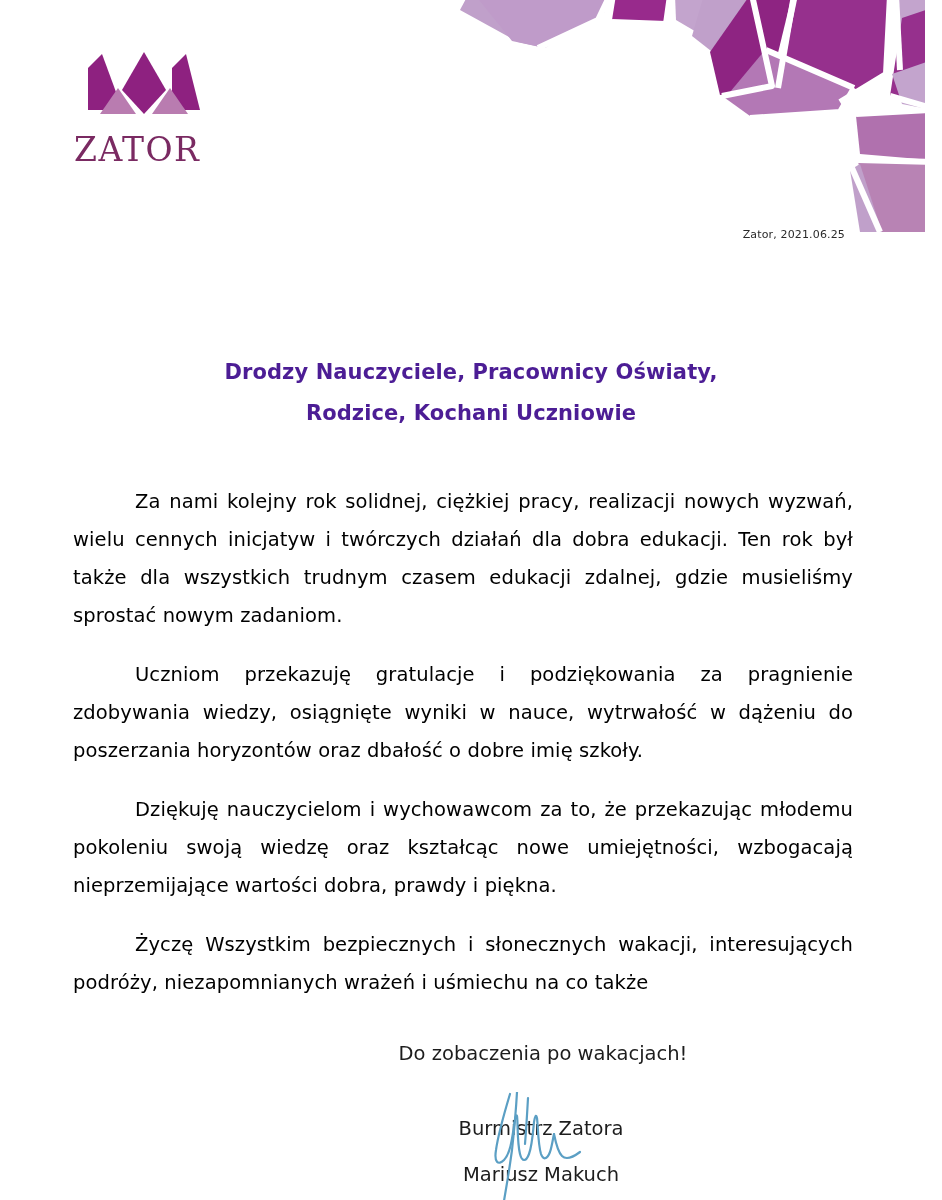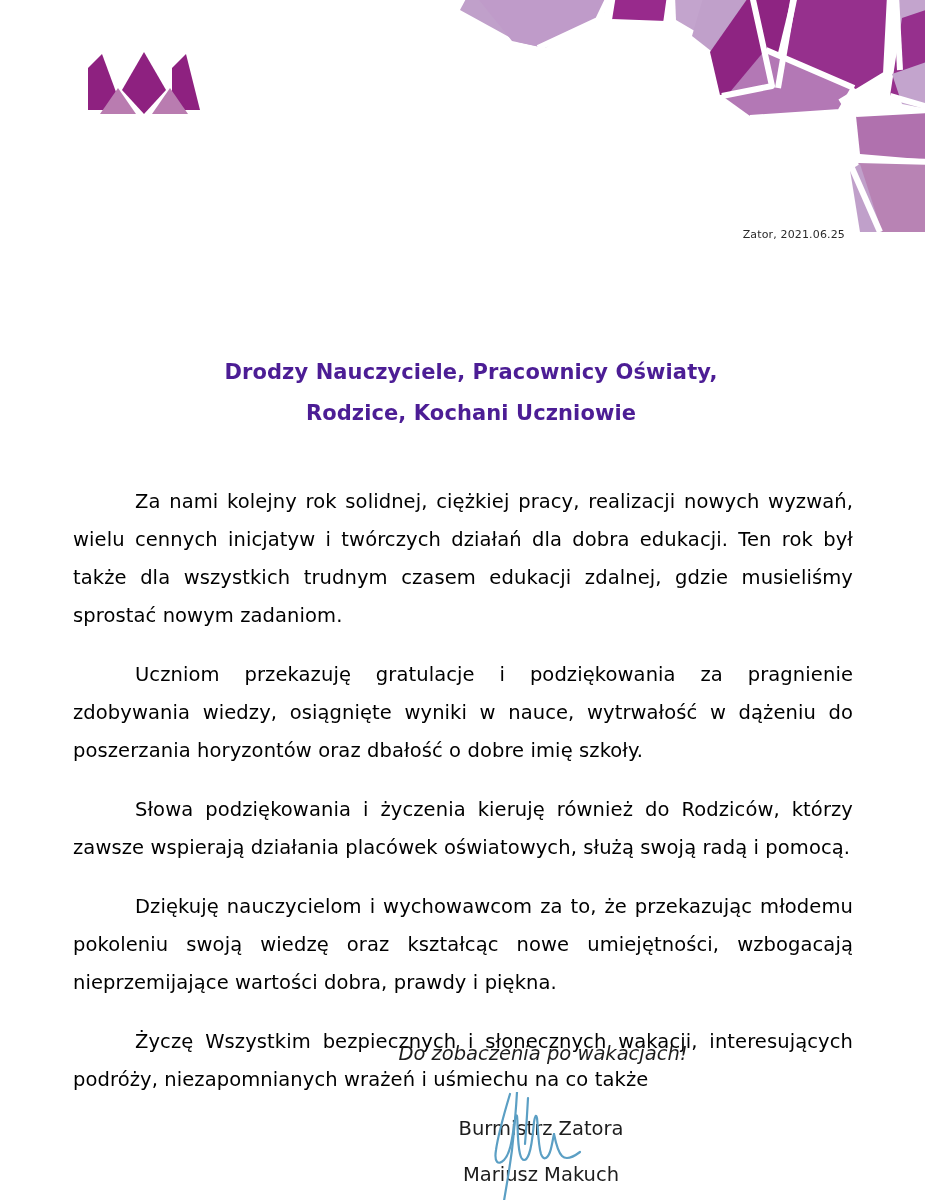--- a/index.html
+++ b/index.html
@@ -103,21 +103,20 @@
   
   .closing {
     position: absolute;
     left: 73px;
     width: 780px;
     top: 1042px;
     text-align: center;
     font-size: 19.5px;
     color: #1d1d1d;
     padding-left: 80px;
-    font-style: italic;
   }
 
   
   .sign-block {
     position: absolute;
     left: 73px;
     width: 780px;
     top: 1106px;
     text-align: center;
     padding-left: 78px;
@@ -196,33 +195,33 @@
   <div class="logo">
     <svg class="logo-crown" viewBox="0 0 124 72" aria-hidden="true">
 
       <polygon points="6,16 20,2 34,40 26,58 6,58" fill="#8e2180"></polygon>
       <polygon points="62,0 84,38 62,62 40,38" fill="#8e2180"></polygon>
       <polygon points="90,16 104,2 118,58 98,58 90,40" fill="#8e2180"></polygon>
 
       <polygon points="36,36 54,62 18,62" fill="#b97cb0"></polygon>
       <polygon points="88,36 106,62 70,62" fill="#b97cb0"></polygon>
     </svg>
+    <span class="logo-word">ZATOR</span>
   </div>
 
   <div class="date-line">Zator, 2021.06.25</div>
 
   <div class="salutation">
     <span class="sal-line">Drodzy Nauczyciele, Pracownicy Oświaty,</span>
     <span class="sal-line">Rodzice, Kochani Uczniowie</span>
   </div>
 
   <div class="body-copy">
     <p>Za nami kolejny rok solidnej, ciężkiej pracy, realizacji nowych wyzwań, wielu cennych inicjatyw i twórczych działań dla dobra edukacji. Ten rok był także dla wszystkich trudnym czasem edukacji zdalnej, gdzie musieliśmy sprostać nowym zadaniom.</p>
     <p>Uczniom przekazuję gratulacje i podziękowania za pragnienie zdobywania wiedzy, osiągnięte wyniki w nauce, wytrwałość w dążeniu do poszerzania horyzontów oraz dbałość o dobre imię szkoły.</p>
-    <p>Słowa podziękowania i życzenia kieruję również do Rodziców, którzy zawsze wspierają działania placówek oświatowych, służą swoją radą i pomocą.</p>
     <p>Dziękuję nauczycielom i wychowawcom za to, że przekazując młodemu pokoleniu swoją wiedzę oraz kształcąc nowe umiejętności, wzbogacają nieprzemijające wartości dobra, prawdy i piękna.</p>
     <p>Życzę Wszystkim bezpiecznych i słonecznych wakacji, interesujących podróży, niezapomnianych wrażeń i uśmiechu na co także</p>
   </div>
 
   <div class="closing">Do zobaczenia po wakacjach!</div>
 
   <div class="sign-block">
     <div class="sign-line">Burmistrz Zatora</div>
     <div class="sign-line">Mariusz Makuch</div>
     <div class="signature-mark">

